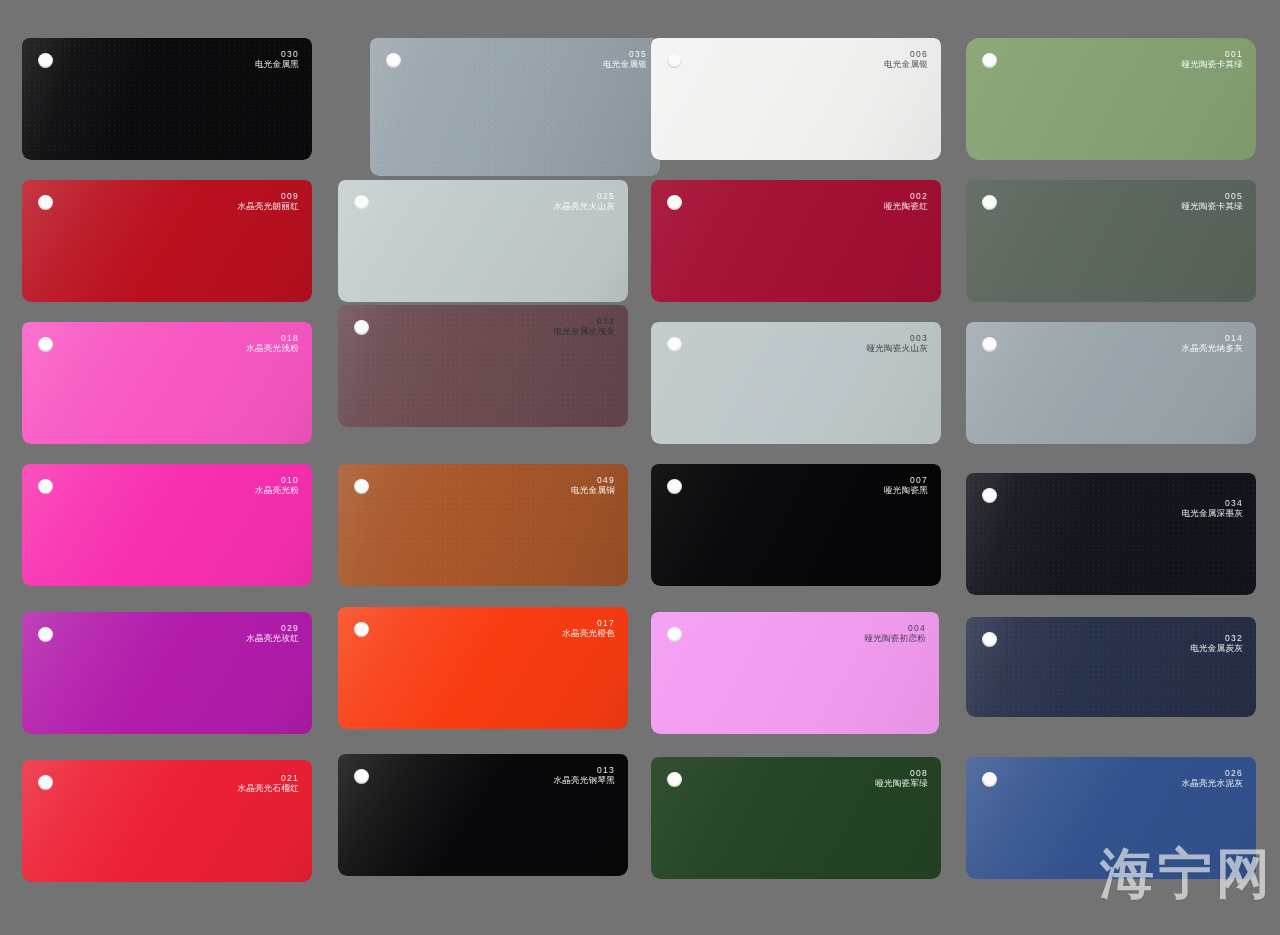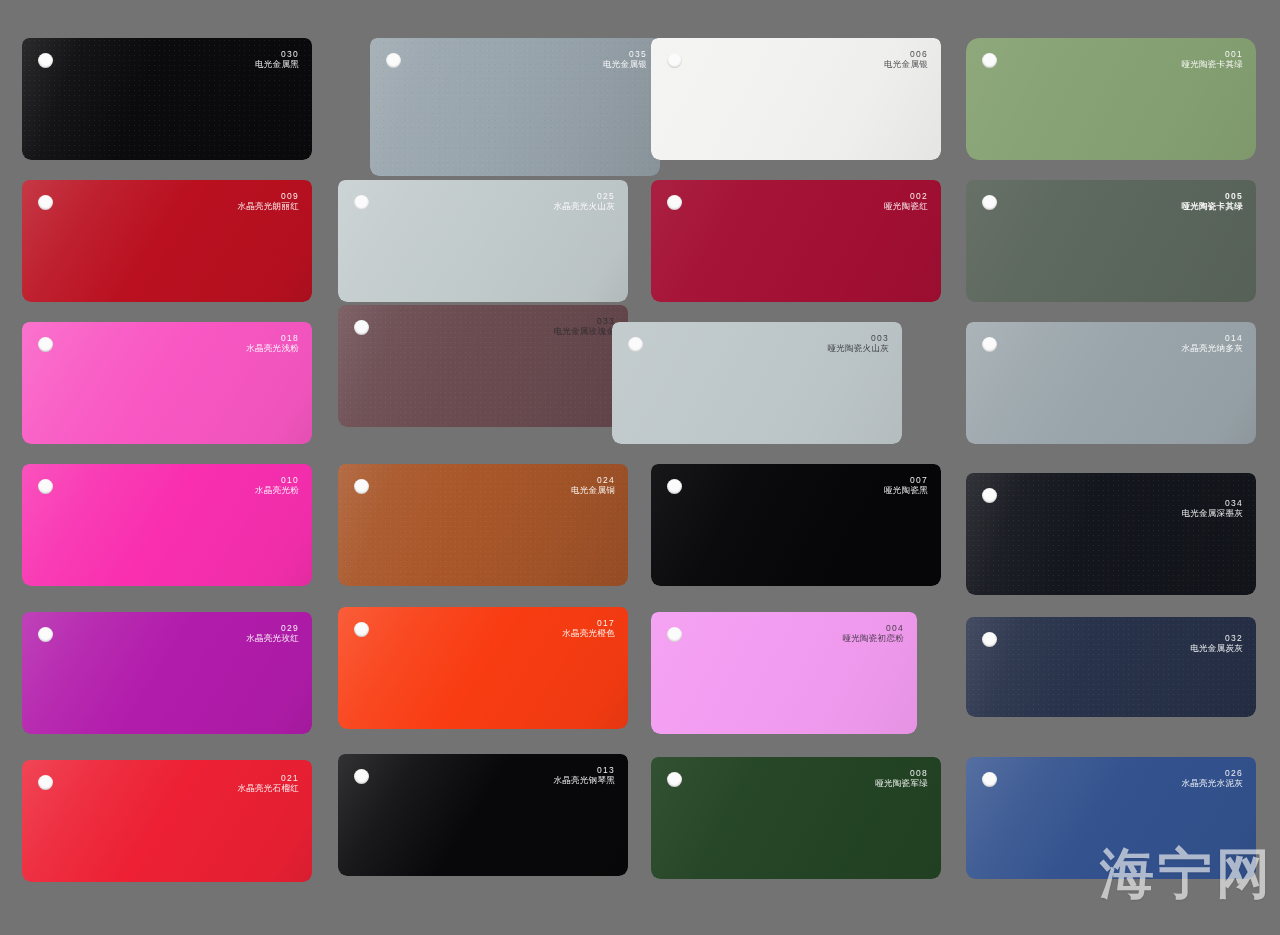--- a/index.html
+++ b/index.html
@@ -195,21 +195,21 @@
       </div>
       <div class="swatch" style="left: 651px; top: 180px; width: 290px; height: 122px;">
         <div class="swatch-surface" style="background: rgb(164, 15, 51);"></div>
         <div class="sheen matte"></div>
         <div class="hole"></div>
         <div class="label light" style="top: 11px;">
           <span class="code">002</span>
           <span class="name">哑光陶瓷红</span>
         </div>
       </div>
-      <div class="swatch" style="left: 966px; top: 180px; width: 290px; height: 122px; font-weight: bold;">
+      <div class="swatch" style="left: 966px; top: 180px; width: 290px; height: 122px;">
         <div class="swatch-surface" style="background: rgb(91, 102, 92);"></div>
         <div class="sheen matte"></div>
         <div class="hole"></div>
         <div class="label light" style="top: 11px;">
           <span class="code">005</span>
           <span class="name">哑光陶瓷卡其绿</span>
         </div>
       </div>
       <div class="swatch" style="left: 22px; top: 322px; width: 290px; height: 122px;">
         <div class="swatch-surface" style="background: rgb(249, 87, 195);"></div>
@@ -223,21 +223,21 @@
       <div class="swatch" style="left: 338px; top: 305px; width: 290px; height: 122px;">
         <div class="swatch-surface" style="background: rgb(107, 76, 81);"></div>
         <div class="grain"></div>
         <div class="sheen metal"></div>
         <div class="hole"></div>
         <div class="label dark" style="top: 11px;">
           <span class="code">033</span>
           <span class="name">电光金属玫瑰金</span>
         </div>
       </div>
-      <div class="swatch" style="left: 612px; top: 322px; width: 290px; height: 122px;">
+      <div class="swatch" style="left: 651px; top: 322px; width: 290px; height: 122px;">
         <div class="swatch-surface" style="background: rgb(191, 200, 202);"></div>
         <div class="sheen matte"></div>
         <div class="hole"></div>
         <div class="label dark" style="top: 11px;">
           <span class="code">003</span>
           <span class="name">哑光陶瓷火山灰</span>
         </div>
       </div>
       <div class="swatch" style="left: 966px; top: 322px; width: 290px; height: 122px;">
         <div class="swatch-surface" style="background: rgb(154, 165, 171);"></div>
@@ -256,21 +256,21 @@
           <span class="code">010</span>
           <span class="name">水晶亮光粉</span>
         </div>
       </div>
       <div class="swatch" style="left: 338px; top: 464px; width: 290px; height: 122px;">
         <div class="swatch-surface" style="background: rgb(169, 87, 42);"></div>
         <div class="grain"></div>
         <div class="sheen metal"></div>
         <div class="hole"></div>
         <div class="label light" style="top: 11px;">
-          <span class="code">024</span>
+          <span class="code">049</span>
           <span class="name">电光金属铜</span>
         </div>
       </div>
       <div class="swatch" style="left: 651px; top: 464px; width: 290px; height: 122px;">
         <div class="swatch-surface" style="background: rgb(6, 6, 8);"></div>
         <div class="sheen matte"></div>
         <div class="hole"></div>
         <div class="label light" style="top: 11px;">
           <span class="code">007</span>
           <span class="name">哑光陶瓷黑</span>
@@ -297,21 +297,21 @@
       </div>
       <div class="swatch" style="left: 338px; top: 607px; width: 290px; height: 122px;">
         <div class="swatch-surface" style="background: rgb(249, 60, 18);"></div>
         <div class="sheen"></div>
         <div class="hole"></div>
         <div class="label light" style="top: 11px;">
           <span class="code">017</span>
           <span class="name">水晶亮光橙色</span>
         </div>
       </div>
-      <div class="swatch" style="left: 651px; top: 612px; width: 266px; height: 122px;">
+      <div class="swatch" style="left: 651px; top: 612px; width: 288px; height: 122px;">
         <div class="swatch-surface" style="background: rgb(244, 156, 242);"></div>
         <div class="sheen matte"></div>
         <div class="hole"></div>
         <div class="label dark" style="top: 11px;">
           <span class="code">004</span>
           <span class="name">哑光陶瓷初恋粉</span>
         </div>
       </div>
       <div class="swatch" style="left: 966px; top: 617px; width: 290px; height: 100px;">
         <div class="swatch-surface" style="background: rgb(40, 50, 74);"></div>

